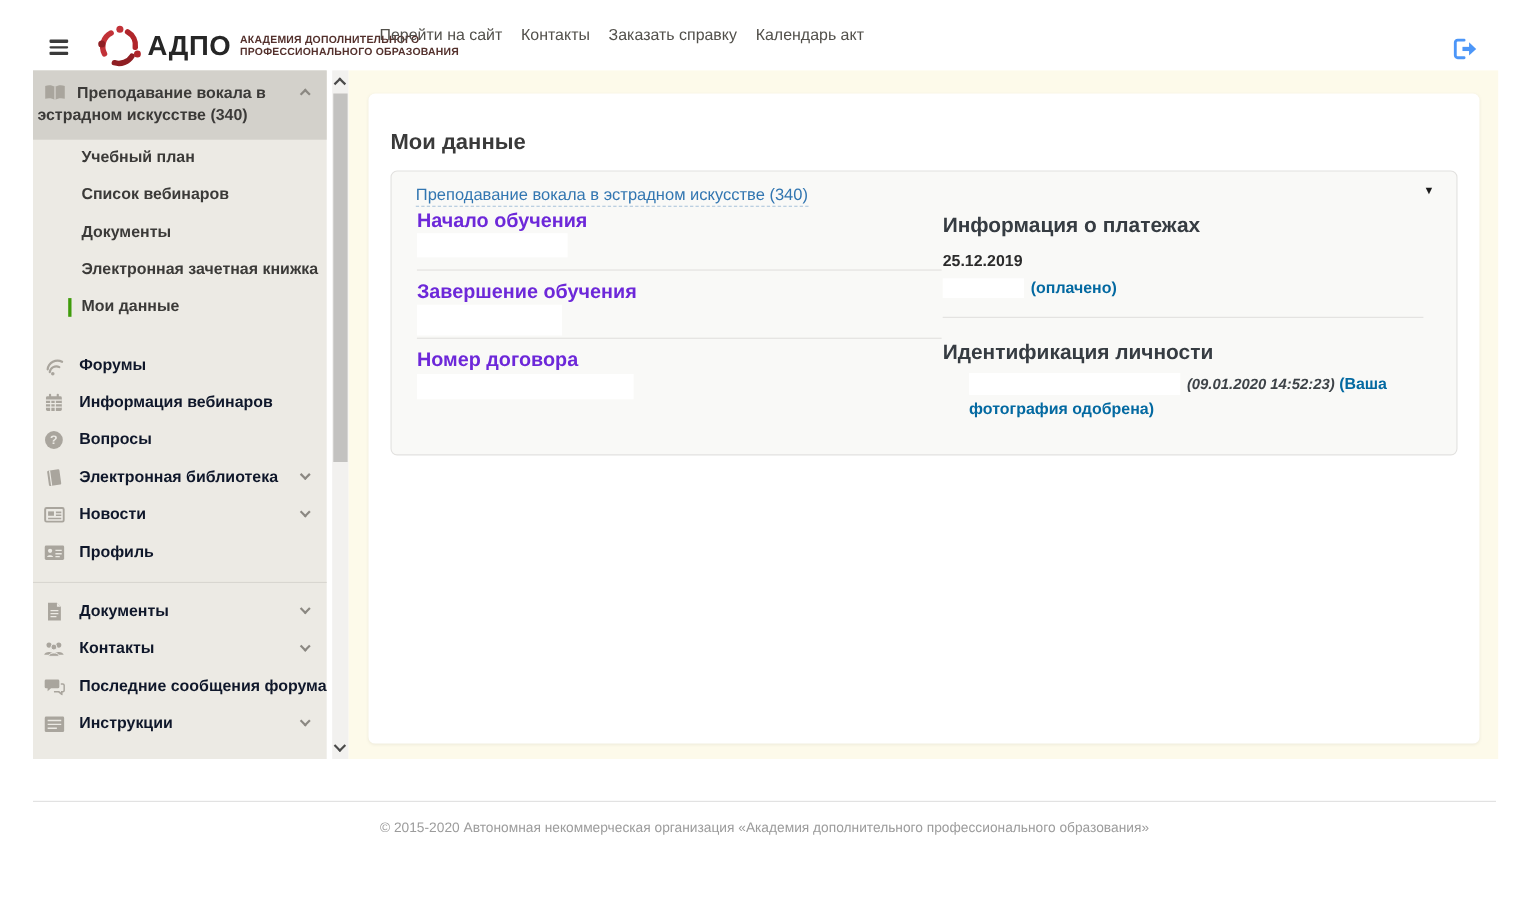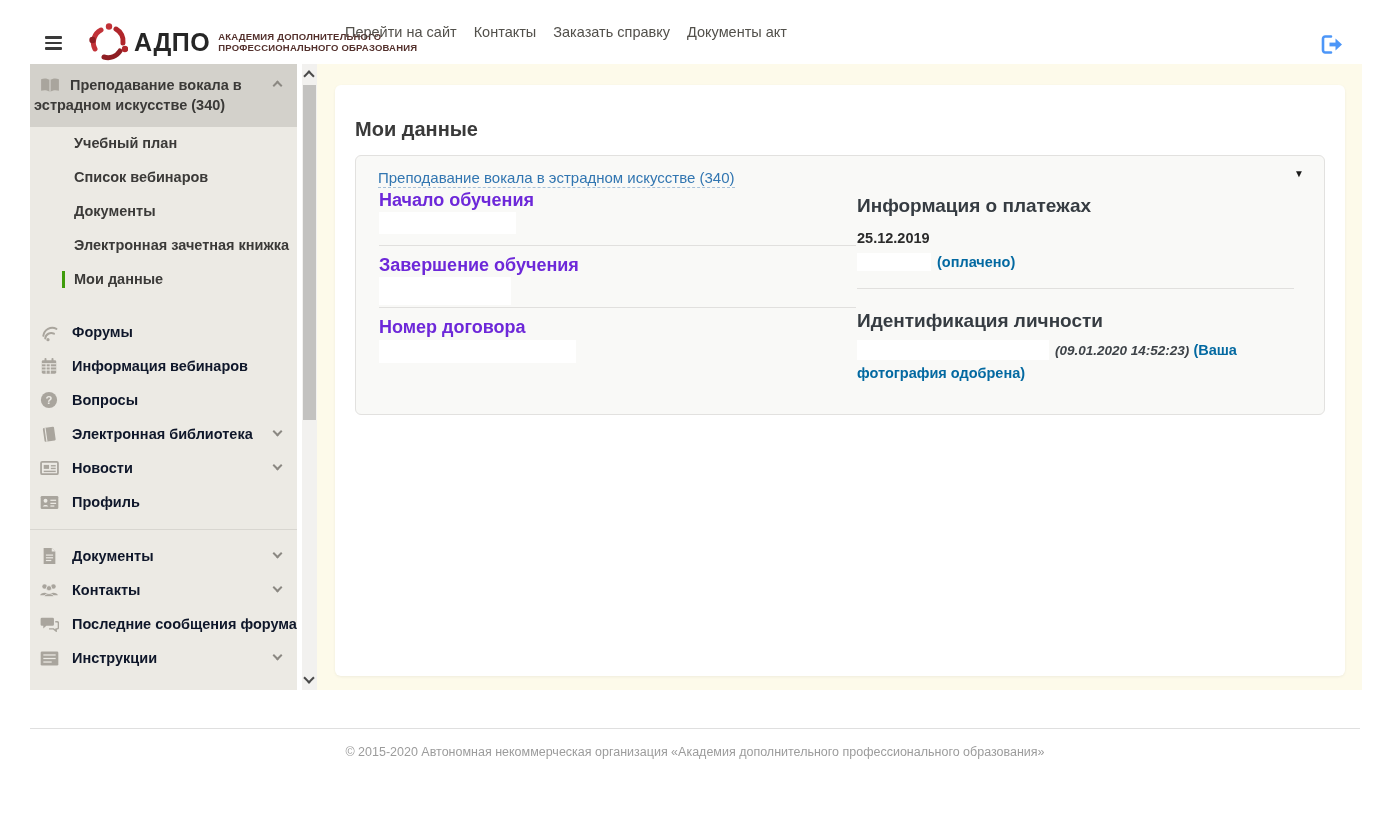--- a/index.html
+++ b/index.html
@@ -62,21 +62,21 @@
   .hrL { border:none; border-top:1px solid #e1e0de; margin-top:11px; }
   .hrL2 { border:none; border-top:1px solid #e1e0de; margin-top:2px; }
   .hrR { border:none; border-top:1px solid #e1e0de; margin-top:17px; }
   .colR h2 { font-size:19px; line-height:22px; font-weight:bold; color:#363c42; }
   .h2pay { margin-top:8px; }
   .h2id { margin-top:21px; }
   .pdate { margin-top:14px; font-size:14.5px; font-weight:bold; color:#2b2b2b; line-height:15px; }
   .payrow { margin-top:7px; display:flex; align-items:center; }
   .paybox { width:74px; height:18px; margin-right:6px; }
   .green { color:#0369a1; font-weight:bold; font-size:14.5px; }
-  .idline { margin-top:7px; font-size:14.5px; line-height:22px; }
+  .idline { margin-top:7px; font-size:14.5px; line-height:22px;margin-left:24px; }
   .idbox { display:inline-block; width:192px; height:20px; vertical-align:-5px; margin-right:6px; }
   .stamp { font-style:italic; font-weight:bold; color:#3e4348; font-size:13.5px; }
 
   
   .footline { position:absolute; top:728px; left:30px; width:1330px; border-top:1px solid #dfdfdf; }
   .foot { position:absolute; top:745px; left:0; width:1390px; text-align:center; font-size:12.5px; color:#9c9c9c; }
 
   svg { display:block; }
 </style>
 </head>
@@ -108,21 +108,21 @@
       <span class="logo-sub">
         <span>АКАДЕМИЯ ДОПОЛНИТЕЛЬНОГО</span><br>
         <span>ПРОФЕССИОНАЛЬНОГО ОБРАЗОВАНИЯ</span>
       </span>
     </div>
 
     <div class="topnav">
       <a>Перейти на сайт</a>
       <a>Контакты</a>
       <a>Заказать справку</a>
-      <a>Документы акт</a>
+      <a>Календарь акт</a>
     </div>
 
     <div class="logout">
       <svg width="24" height="21" viewBox="0 0 24 21">
         <path d="M11 2.5H5.2A2.2 2.2 0 0 0 3 4.7v11.6a2.2 2.2 0 0 0 2.2 2.2H11" fill="none" stroke="#4c96f8" stroke-width="2.6" stroke-linecap="round"></path>
         <rect x="9.5" y="8.6" width="7" height="3.8" fill="#4c96f8"></rect>
         <path d="M15.5 4.5 L22 10.5 L15.5 16.5 Z" fill="#4c96f8"></path>
       </svg>
     </div>
   </div>

